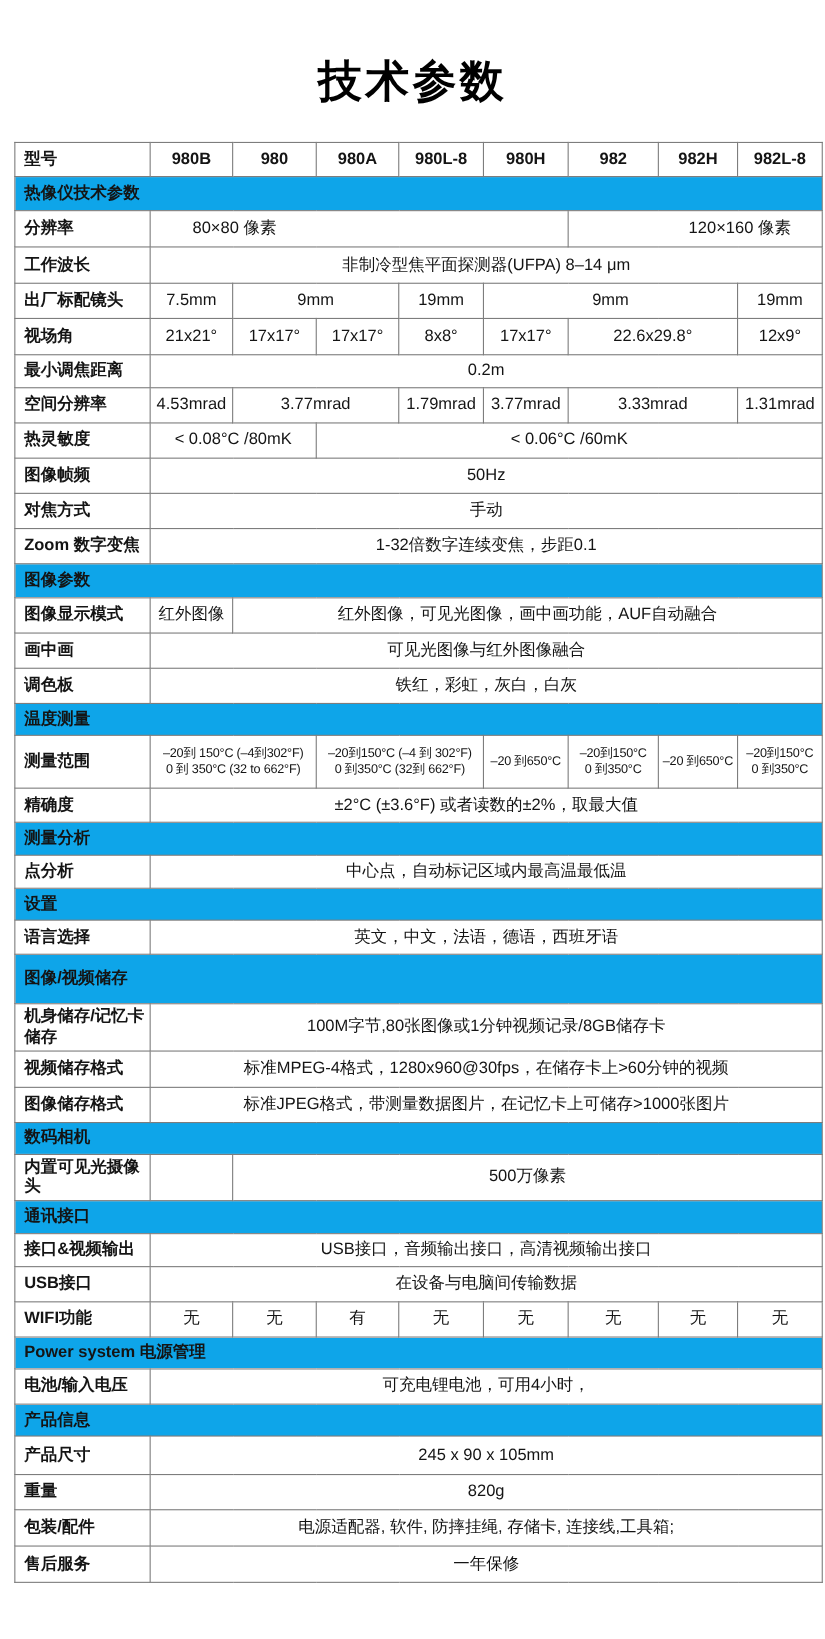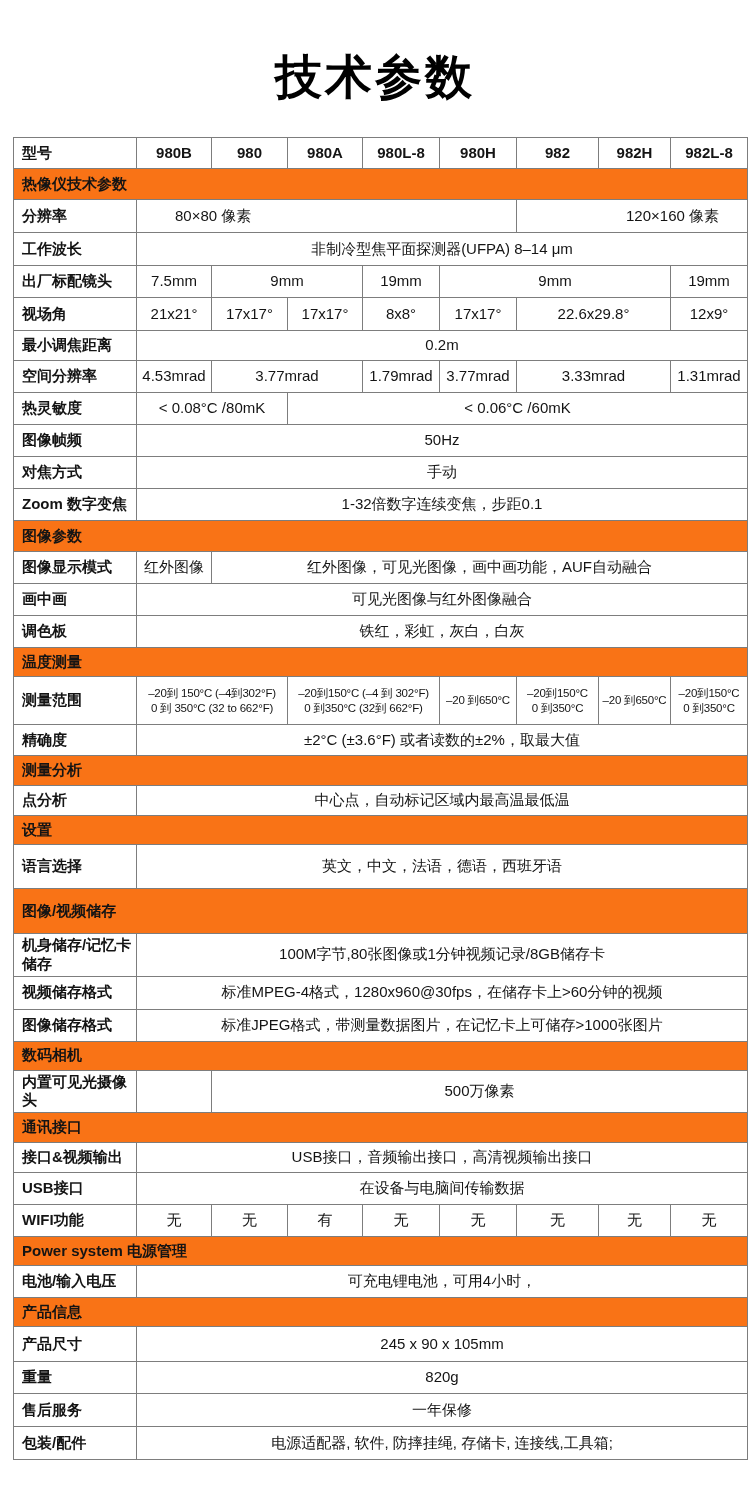--- a/index.html
+++ b/index.html
@@ -7,21 +7,21 @@
   body {
     width: 750px; height: 1490px;
     background: #ffffff;
     font-family: "Liberation Sans", "DejaVu Sans", sans-serif;
     position: relative; overflow: hidden;
     color: #141414;
   }
   .page-title {
     margin: 46px 0 28px 0;
     text-align: center;
-    font-size: 47px;
+    font-size: 40px;
     font-weight: 700;
     letter-spacing: 3px;
     color: #000;
   }
   table.spec {
     border-collapse: collapse;
     table-layout: fixed;
     width: 734px;
     margin-left: 13px;
   }
@@ -36,21 +36,21 @@
     overflow: hidden;
   }
   table.spec td.lbl {
     text-align: left;
     padding: 2px 4px 2px 8px;
     font-weight: 700;
     white-space: normal;
   }
   table.spec td.hdr { font-weight: 700; }
   table.spec tr.section td {
-    background: #f97316;
+    background: #0ea5e9;
     text-align: left;
     font-weight: 700;
     padding-left: 8px;
     white-space: normal;
   }
   table.spec td.small {
     font-size: 11.5px;
     line-height: 1.3;
     padding: 1px 2px;
     letter-spacing: -0.2px;
@@ -186,21 +186,21 @@
       <tr class="section" style="height: 30px;">
         <td colspan="9">测量分析</td>
       </tr>
       <tr style="height: 30px;">
         <td class="lbl">点分析</td>
         <td colspan="8">中心点，自动标记区域内最高温最低温</td>
       </tr>
       <tr class="section" style="height: 29px;">
         <td colspan="9">设置</td>
       </tr>
-      <tr style="height: 44px;">
+      <tr style="height: 31px;">
         <td class="lbl">语言选择</td>
         <td colspan="8">英文，中文，法语，德语，西班牙语</td>
       </tr>
       <tr class="section" style="height: 45px;">
         <td colspan="9">图像/视频储存</td>
       </tr>
       <tr style="height: 40px;">
         <td class="lbl">机身储存/记忆卡储存</td>
         <td colspan="8">100M字节,80张图像或1分钟视频记录/8GB储存卡</td>
       </tr>
@@ -254,21 +254,21 @@
       </tr>
       <tr style="height: 35px;">
         <td class="lbl">产品尺寸</td>
         <td colspan="8">245 x 90 x 105mm</td>
       </tr>
       <tr style="height: 32px;">
         <td class="lbl">重量</td>
         <td colspan="8">820g</td>
       </tr>
       <tr style="height: 33px;">
+        <td class="lbl">包装/配件</td>
+        <td colspan="8">电源适配器, 软件, 防摔挂绳, 存储卡, 连接线,工具箱;</td>
+      </tr>
+      <tr style="height: 33px;">
         <td class="lbl">售后服务</td>
         <td colspan="8">一年保修</td>
-      </tr>
-      <tr style="height: 33px;">
-        <td class="lbl">包装/配件</td>
-        <td colspan="8">电源适配器, 软件, 防摔挂绳, 存储卡, 连接线,工具箱;</td>
       </tr>
     </tbody>
 </table>
 
 </body></html>

